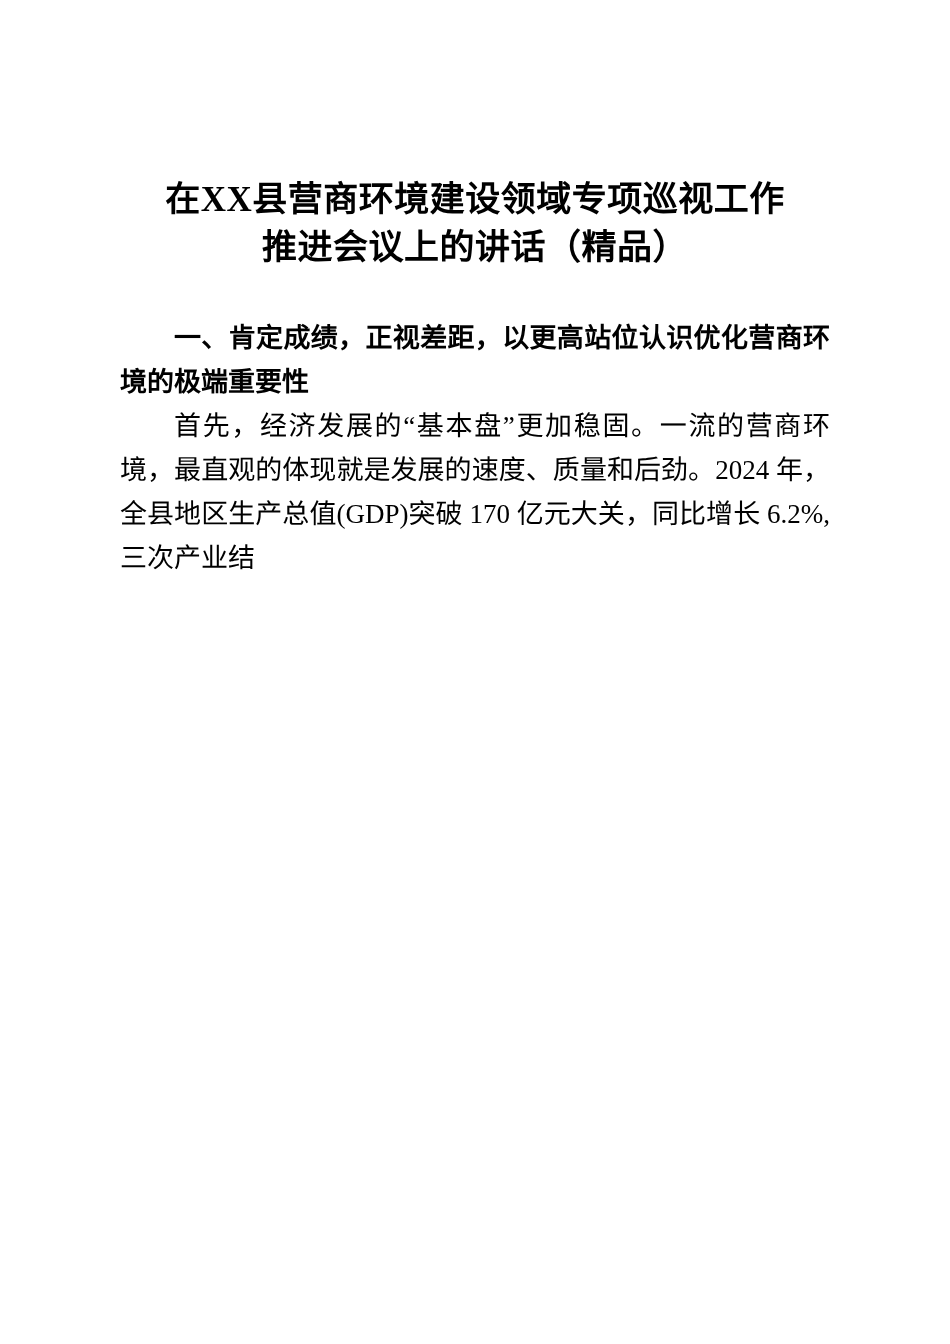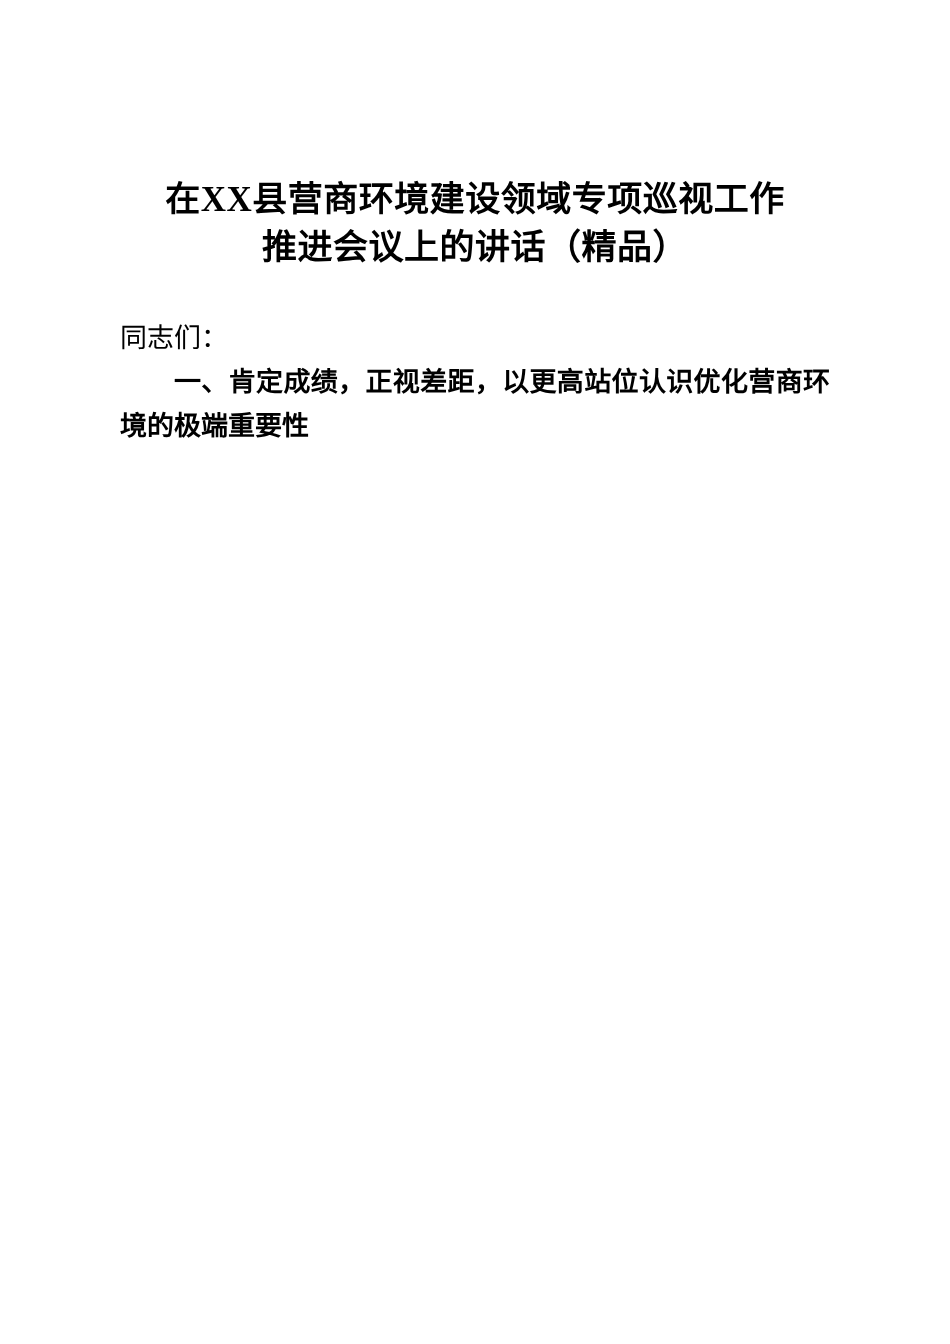--- a/index.html
+++ b/index.html
@@ -79,22 +79,22 @@
 
 <div class="page">
 
   <div class="doc-body">
 
     <h1 class="doc-title">在XX县营商环境建设领域专项巡视工作
 推进会议上的讲话（精品）</h1>
 
     <div class="title-spacer"></div>
 
-    <p class="para salutation">同志们：</p>
 
 
     <p class="para heading">一、肯定成绩，正视差距，以更高站位认识优化营商环境的极端重要性</p>
 
 
+    <p class="para indent">首先，经济发展的“基本盘”更加稳固。一流的营商环境，最直观的体现就是发展的速度、质量和后劲。2024 年，全县地区生产总值(GDP)突破 170 亿元大关，同比增长 6.2%,三次产业结</p>
 
   </div>
 
 </div>
 
 </body></html>

